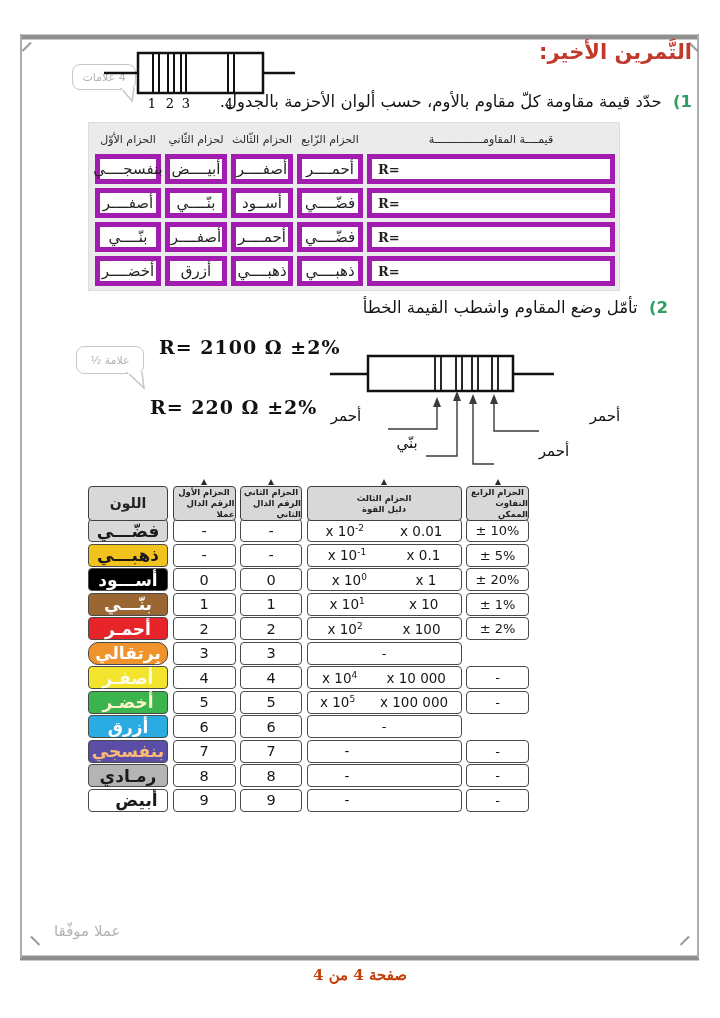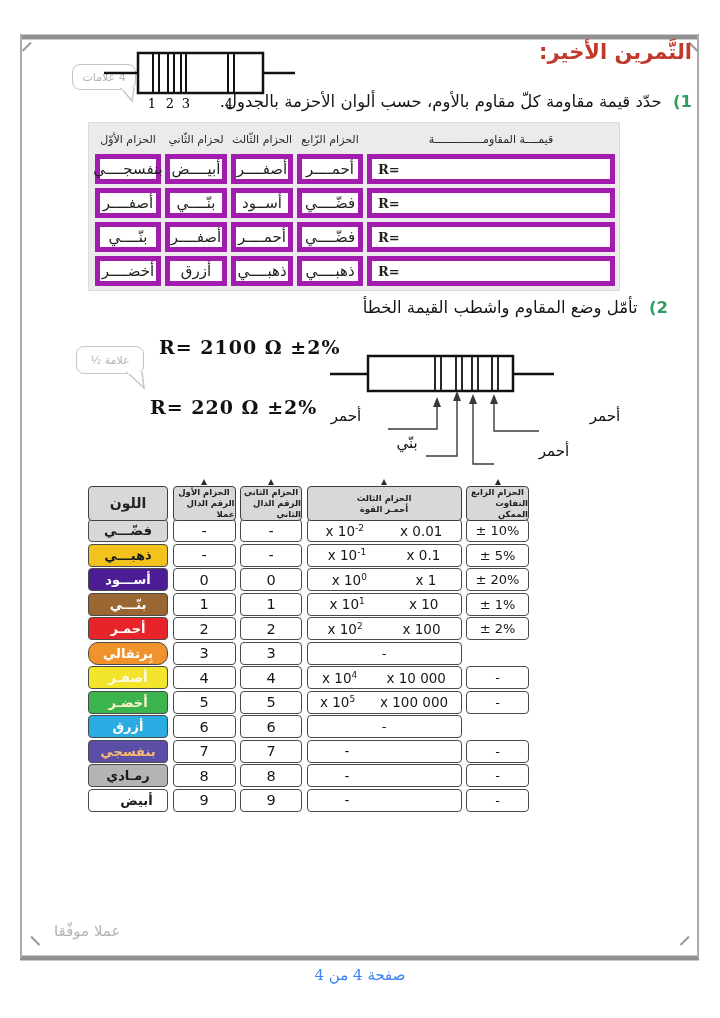--- a/index.html
+++ b/index.html
@@ -41,28 +41,28 @@
   .ct-head{height:31px;margin-bottom:2px;}
   .ct-hcell{background:#d8d8d8;border:1.6px solid #3f3f3f;border-radius:4px;display:flex;flex-direction:column;
       align-items:center;justify-content:center;font-size:8.5px;font-weight:bold;color:#222;line-height:1.3;
       direction:rtl;position:relative;}
   .ct-hcell.big{font-size:14px;}
   .ct-hcell.band::before{content:"";position:absolute;top:-8px;left:50%;margin-left:-3px;
       border-left:3.5px solid transparent;border-right:3.5px solid transparent;border-bottom:6px solid #2b2b2b;}
   .ct-row{height:23px;margin-bottom:1.5px;}
   .ct-cell{background:#fff;border:1.6px solid #4a4a4a;border-radius:4px;display:flex;align-items:center;
       justify-content:center;font-size:14.5px;color:#161616;direction:ltr;}
-  .ct-name{font-size:13px;font-weight:bold;direction:rtl;}
+  .ct-name{font-size:17px;font-weight:bold;direction:rtl;}
   .ct-mult{justify-content:space-around;font-size:13.5px;}
   .ct-mult sup{font-size:9px;line-height:0;}
   .ct-tol{font-size:13px;}
   
   .footer-note{position:absolute;left:54px;top:922px;color:#b2b2b2;font-size:15px;direction:rtl;}
   .page-number{position:absolute;left:0;top:966px;width:100%;text-align:center;font-size:15px;
-      font-family:"DejaVu Serif", serif;color:#3b82f6;direction:rtl;}
+      font-family:"DejaVu Serif", serif;color:#c2410c;direction:rtl;font-weight:bold;}
   svg text{font-family:"DejaVu Sans", sans-serif;}
   svg text.num{font-family:"DejaVu Serif", serif;}
 </style>
 </head>
 <body>
 
 <div class="frame-h" style="top:34px;"></div>
 <div class="frame-h" style="top:955px;"></div>
 <div class="frame-v" style="left:20px;"></div>
 <div class="frame-v" style="left:697px;"></div>
@@ -200,21 +200,21 @@
     <div class="ct-hcell band">
       <span>الحزام الأول</span>
       <span>الرقم الدال عملا</span>
     </div>
     <div class="ct-hcell band">
       <span>الحزام الثاني</span>
       <span>الرقم الدال الثاني</span>
     </div>
     <div class="ct-hcell band">
       <span>الحزام الثالث</span>
-      <span>أحمـر القوة</span>
+      <span>دليل القوة</span>
     </div>
     <div class="ct-hcell band">
       <span>الحزام الرابع</span>
       <span>التفاوت الممكن</span>
     </div>
   </div>
   <div id="ct-body">
       <div class="ct-row">
         <div class="ct-cell ct-name" style="background: rgb(216, 216, 216); color: rgb(26, 26, 26);">فضّـــي</div>
         <div class="ct-cell">-</div>
@@ -229,21 +229,21 @@
         <div class="ct-cell ct-name" style="background: rgb(242, 194, 29); color: rgb(26, 26, 26);">ذهبـــي</div>
         <div class="ct-cell">-</div>
         <div class="ct-cell">-</div>
         <div class="ct-cell ct-mult">
           <span>x 10<sup>-1</sup></span>
           <span>x 0.1</span>
         </div>
         <div class="ct-cell ct-tol">± 5%</div>
       </div>
       <div class="ct-row">
-        <div class="ct-cell ct-name" style="background: #4c1d95; color: rgb(255, 255, 255);">أســـود</div>
+        <div class="ct-cell ct-name" style="background: #000000; color: rgb(255, 255, 255);">أســـود</div>
         <div class="ct-cell">0</div>
         <div class="ct-cell">0</div>
         <div class="ct-cell ct-mult">
           <span>x 10<sup>0</sup></span>
           <span>x 1</span>
         </div>
         <div class="ct-cell ct-tol">± 20%</div>
       </div>
       <div class="ct-row">
         <div class="ct-cell ct-name" style="background: rgb(154, 103, 51); color: rgb(255, 255, 255);">بنّـــي</div>

